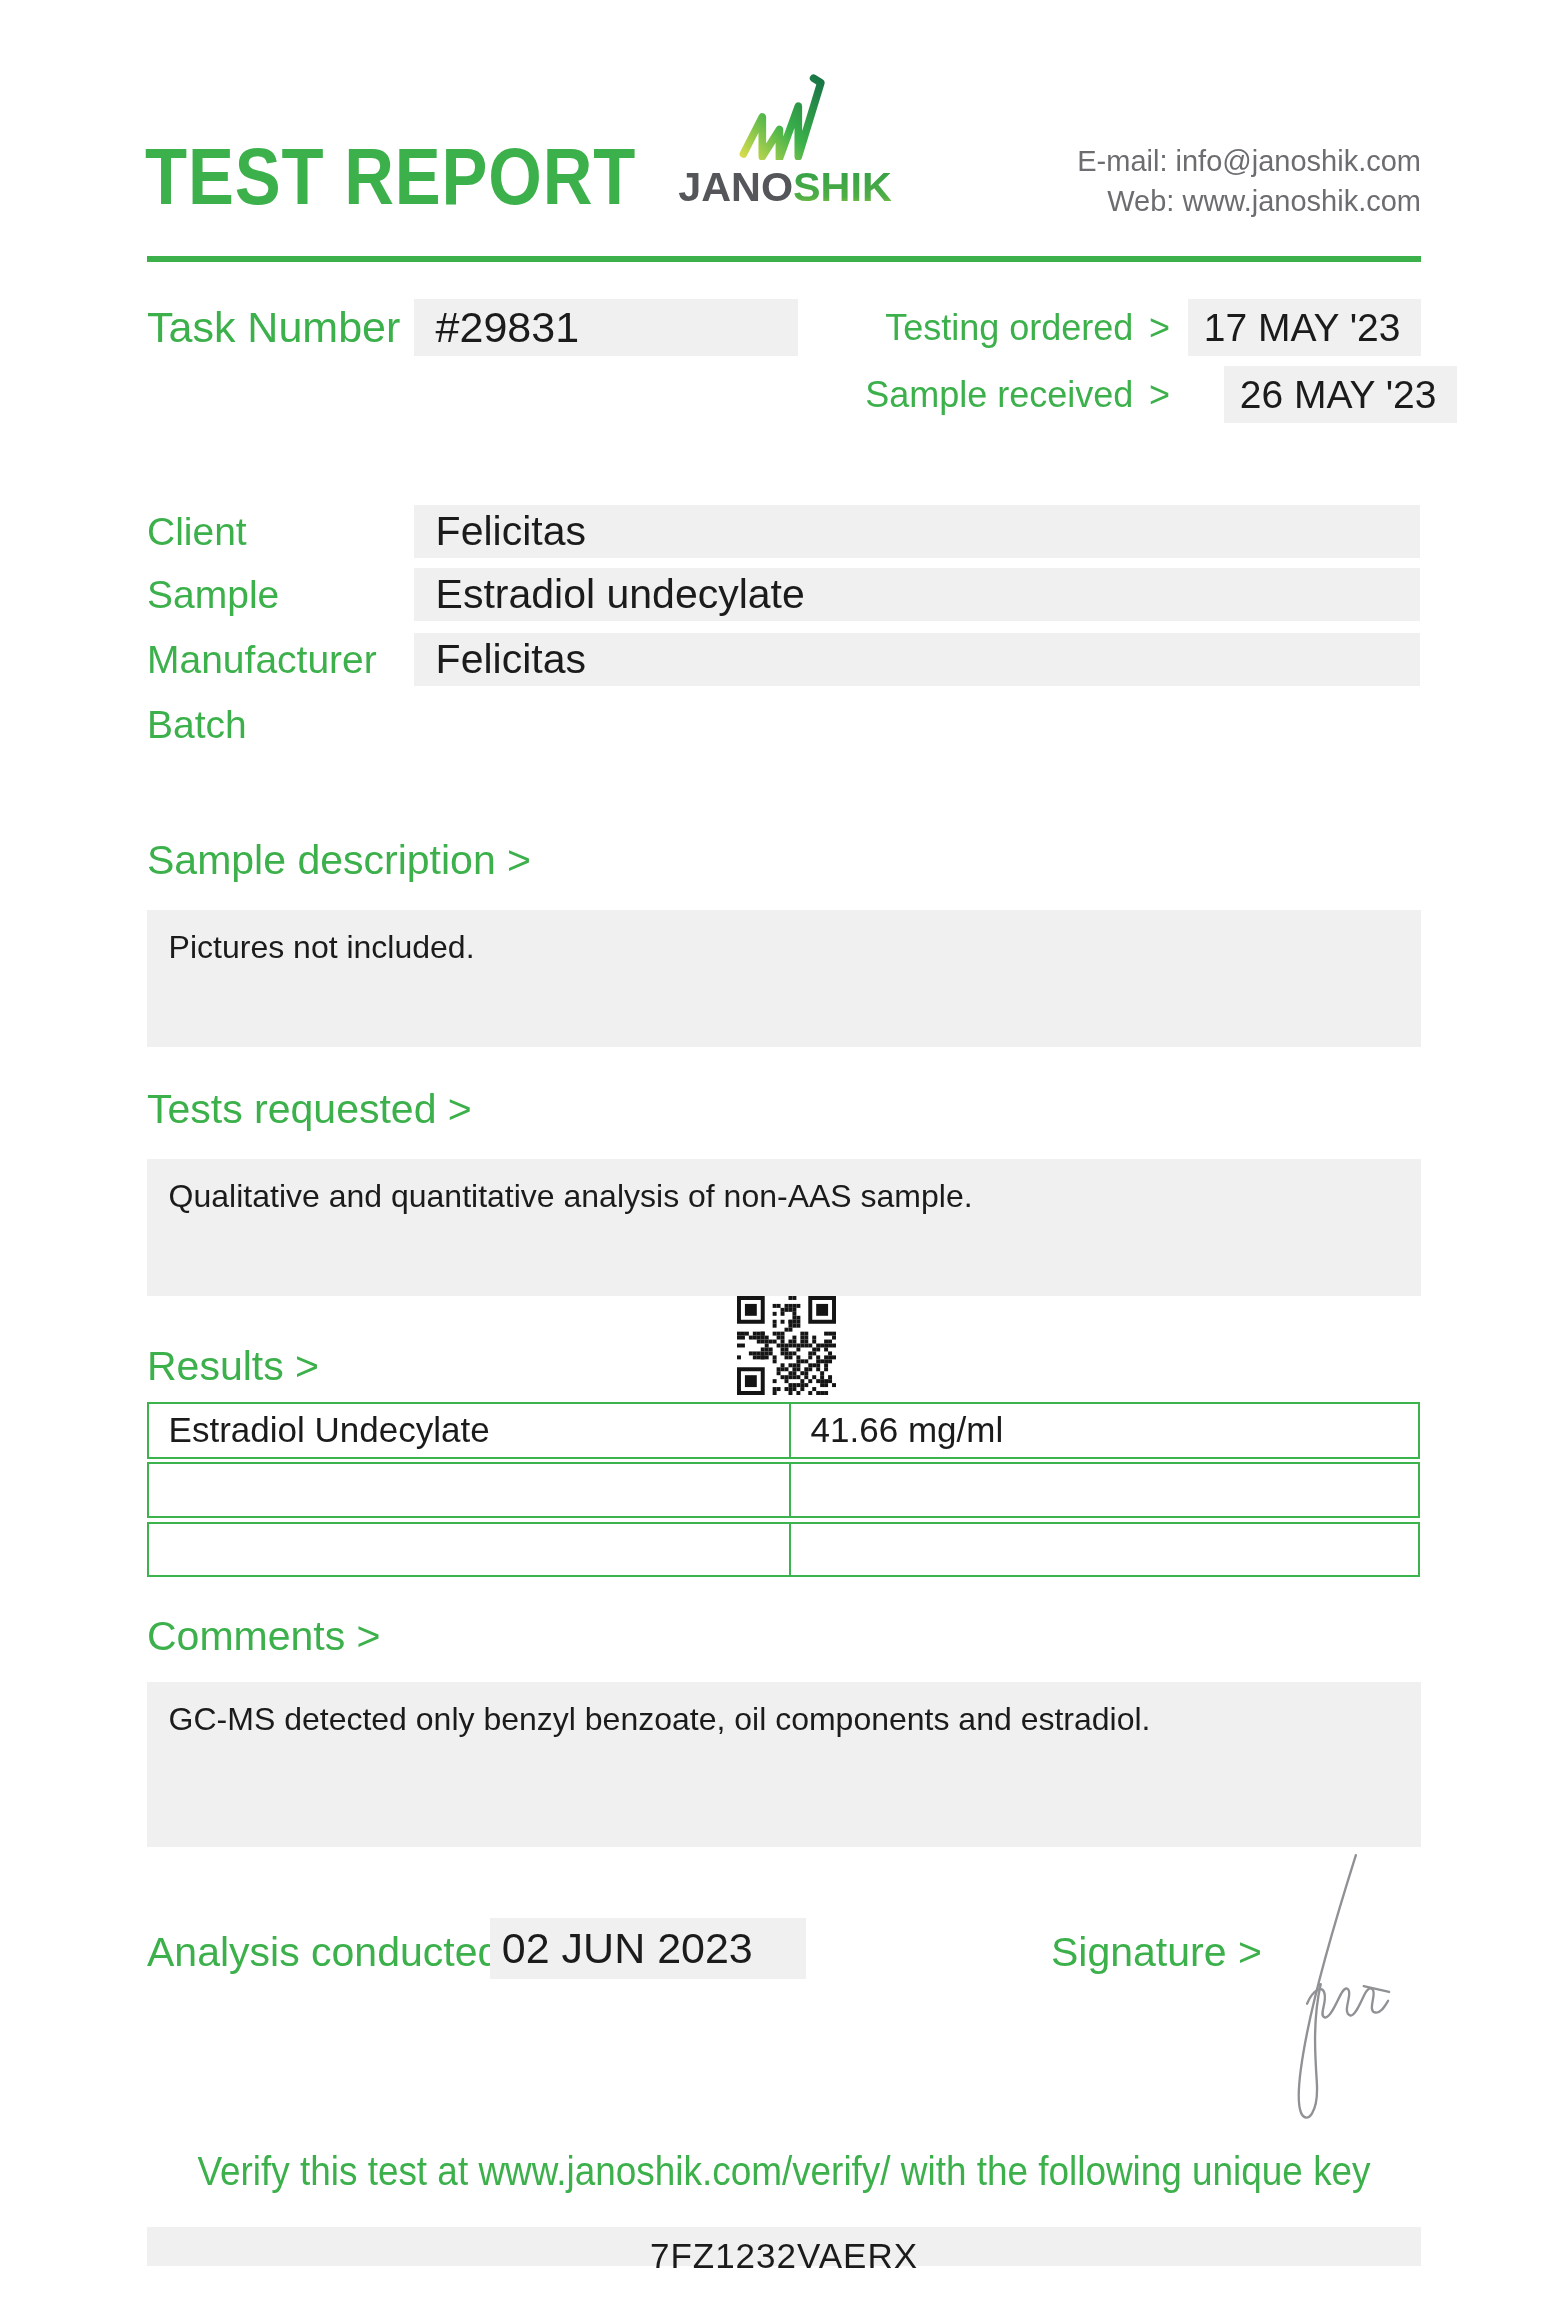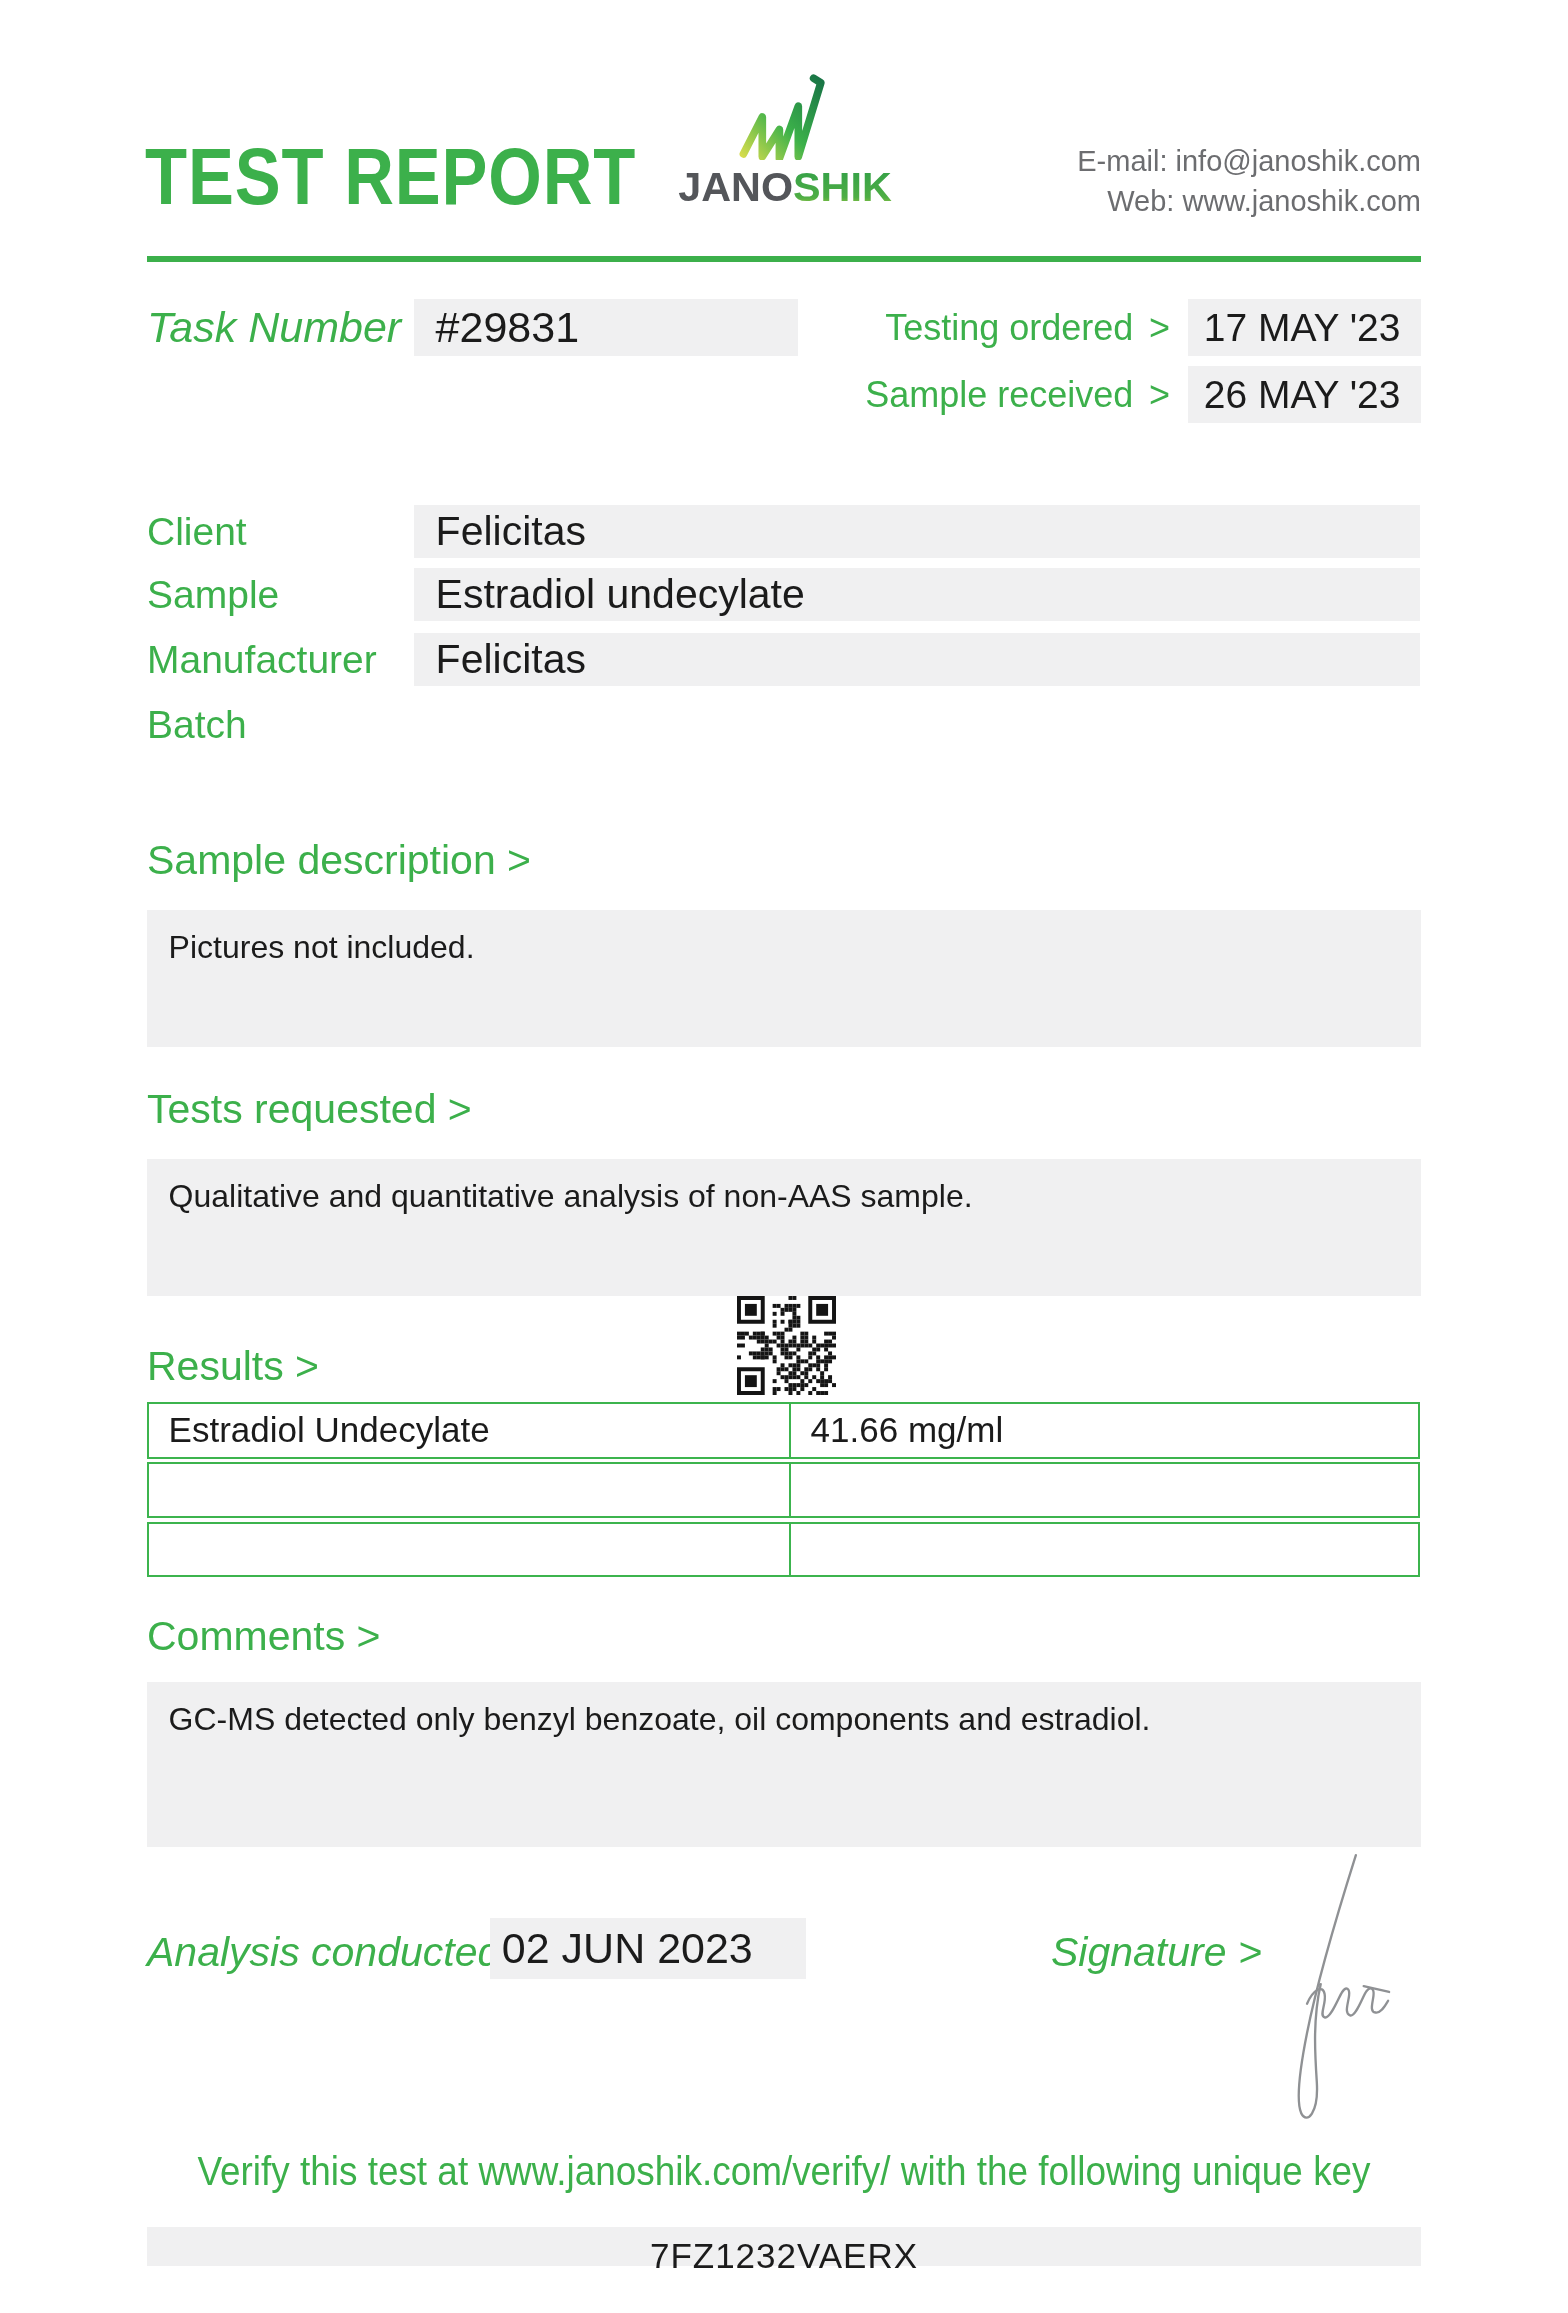--- a/index.html
+++ b/index.html
@@ -5,21 +5,21 @@
   html,body{margin:0;padding:0;background:#ffffff;}
   .page{
     position:relative;
     width:1568px;height:2313px;
     background:#ffffff;
     overflow:hidden;
     font-family:"Liberation Sans",sans-serif;
     color:#1b1b1b;
   }
   .abs{position:absolute;}
-  .green{color:#3cb04b;font-style:italic;}
+  .green{color:#3cb04b;}
   .graybox{background:#f0f0f1;}
 
   .title{
     left:145px;top:137px;
     font-size:80px;font-weight:bold;line-height:1.0;
     letter-spacing:1px;color:#3cb04b;white-space:nowrap;
     transform:scaleX(.86);transform-origin:left top;
   }
   .logo-icon{left:738px;top:74px;width:90px;height:86px;}
   .logo-text{left:678px;top:163px;width:216px;height:47px;}
@@ -121,21 +121,21 @@
       <span>&gt;</span>
   </div>
   <div class="abs date-box graybox" style="top:299px;">
     <span>17 MAY '23</span>
   </div>
 
   <div class="abs date-label" style="top:366px;">
     <span>Sample received</span>
       <span>&gt;</span>
   </div>
-  <div class="abs date-box graybox" style="top:366px;">
+  <div class="abs date-box graybox" style="top:366px;margin-left:36px;">
     <span>26 MAY '23</span>
   </div>
 
   <div class="abs field-label info-label" style="top:505px;">Client</div>
   <div class="abs info-box graybox" style="top:505px;">
     <span>Felicitas</span>
   </div>
 
   <div class="abs field-label info-label" style="top:568px;">Sample</div>
   <div class="abs info-box graybox" style="top:568px;">

